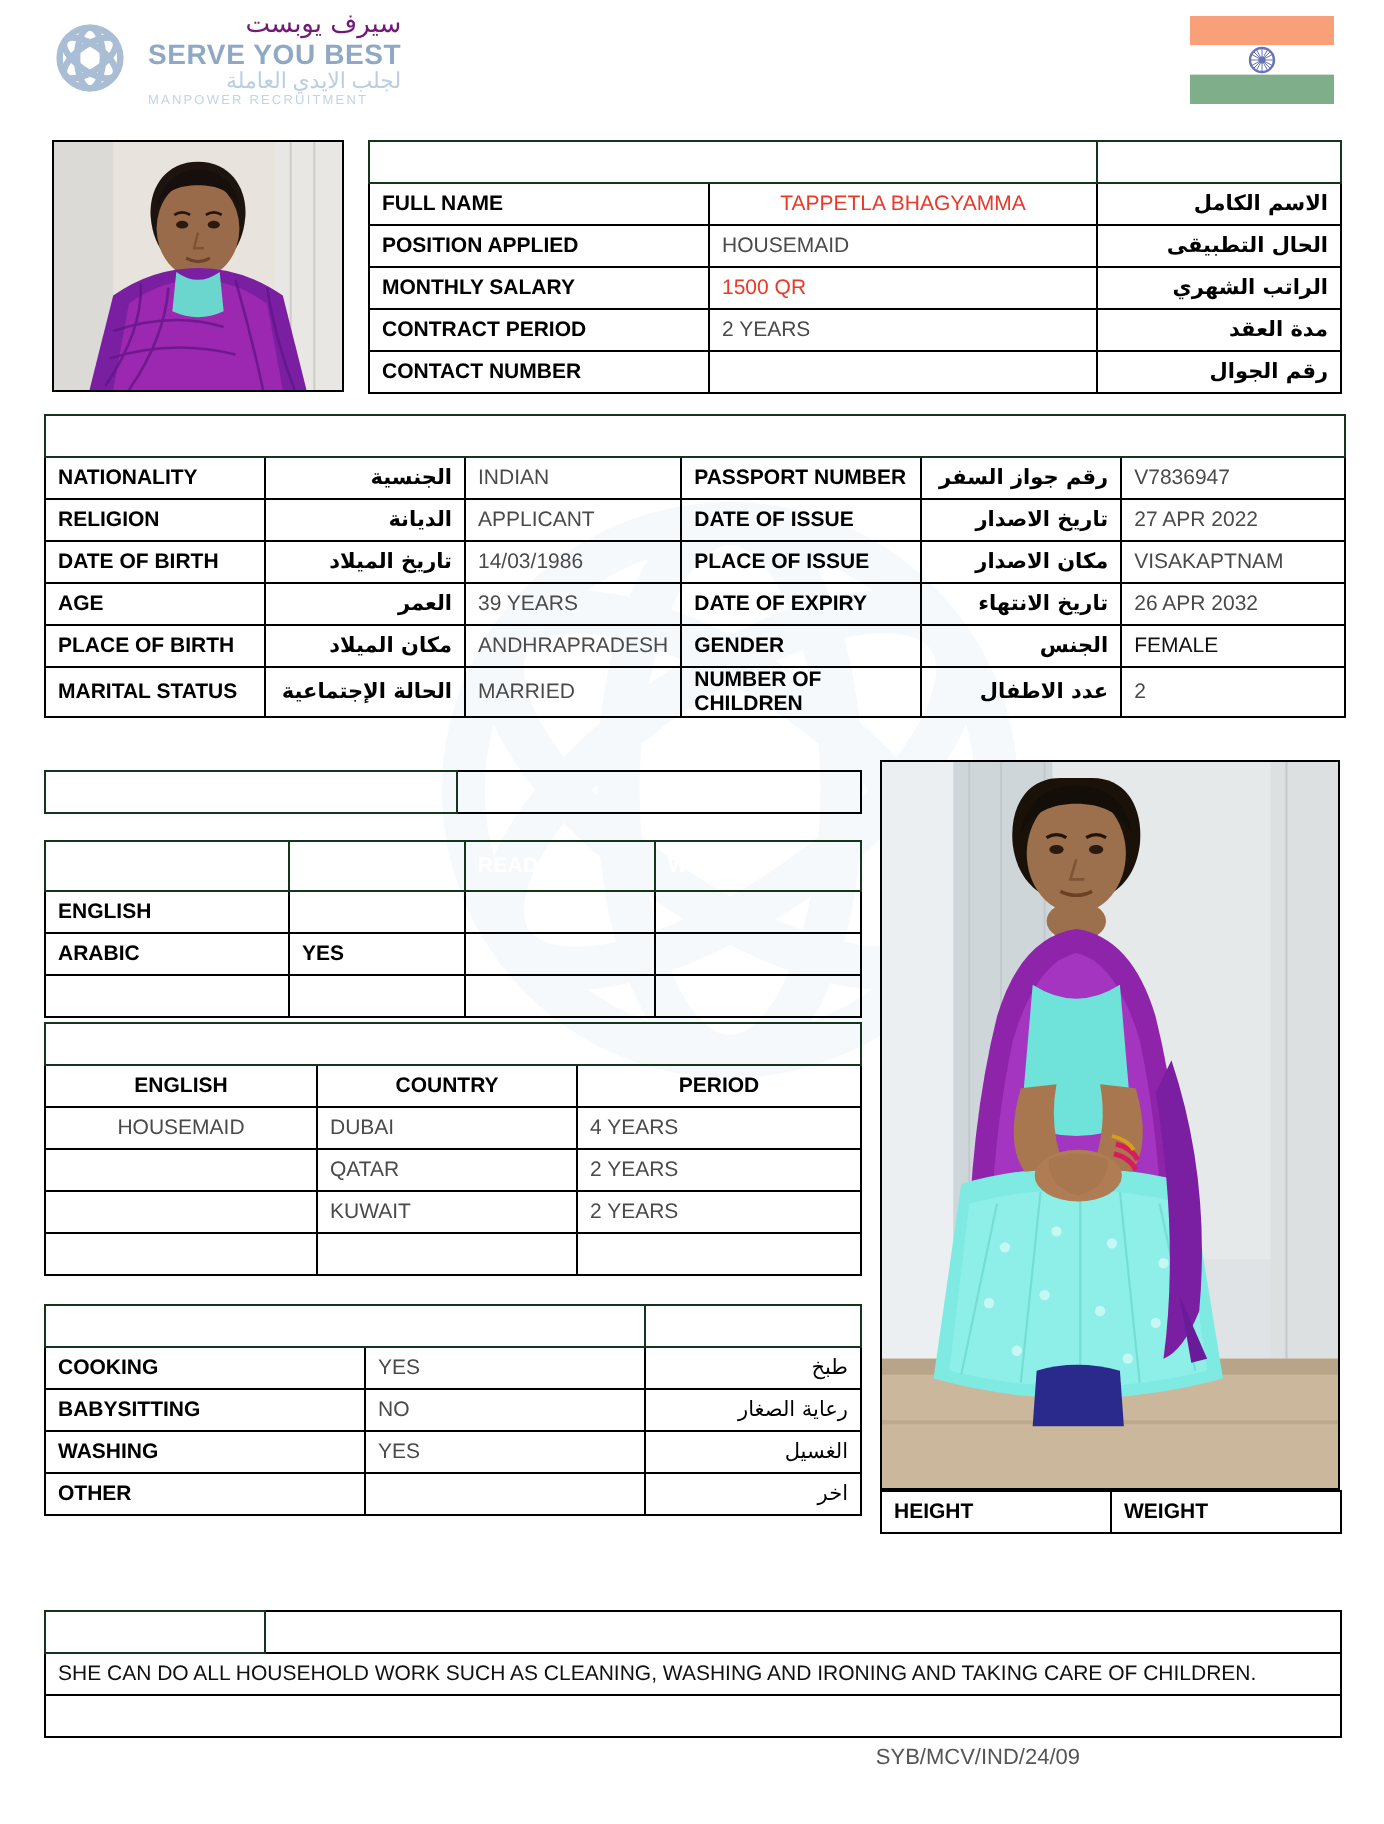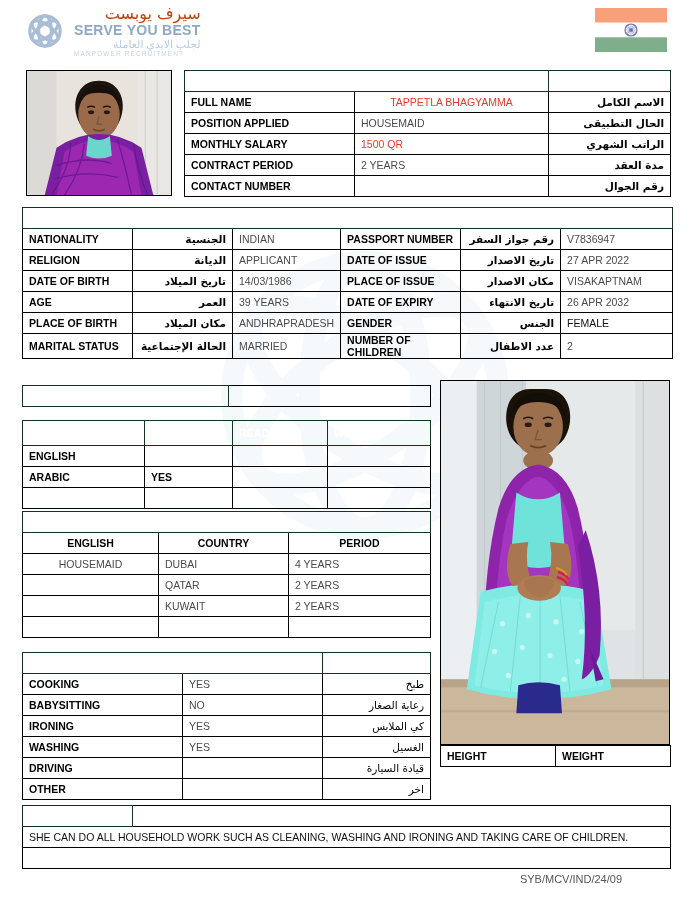--- a/index.html
+++ b/index.html
@@ -25,21 +25,21 @@
   }
 
   #page { position: relative; z-index: 2; width: 692px; height: 912px; }
 
   
   .header { position: absolute; left: 0; top: 0; width: 692px; height: 62px; }
   .logo-wrap { position: absolute; left: 22px; top: 4px; display: flex; align-items: center; gap: 6px; }
   .logo-mark { width: 46px; height: 46px; flex: 0 0 46px; }
   .logo-text { display: flex; flex-direction: column; line-height: 1; padding-top: 2px; }
   .logo-ar-top {
-    font-size: 16px; color: #c2410c; direction: rtl; 
+    font-size: 13px; color: #701a75; direction: rtl; 
     letter-spacing: 0.5px; font-family: "DejaVu Sans", sans-serif;
   }
   .logo-en-main {
     font-size: 14px; font-weight: bold; color: #8fa8c6;
     letter-spacing: 0.3px; margin-top: 1px;
   }
   .logo-ar-bot {
     font-size: 11px; color: #b9cde3; direction: rtl; text-align: right; margin-top: 2px;
     font-family: Liberation Serif, serif;
   }
@@ -69,21 +69,21 @@
   #emp-table { position: absolute; left: 184px; top: 70px; }
   #other-table { position: absolute; left: 22px; top: 207px; }
   #edu-table { position: absolute; left: 22px; top: 385px; }
   #lang-table { position: absolute; left: 22px; top: 420px; }
   #work-table { position: absolute; left: 22px; top: 511px; }
   #skills-table { position: absolute; left: 22px; top: 652px; }
   #remarks-table { position: absolute; left: 22px; top: 805px; }
   #photo-big { position: absolute; left: 440px; top: 380px; width: 230px; height: 365px;
                border: 1px solid #000; overflow: hidden; }
   #hw-table { position: absolute; left: 440px; top: 745px; }
-  #doc-ref { position: absolute; left: 0; top: 873px; width: 622px; text-align: right;
+  #doc-ref { position: absolute; left: 0; top: 873px; width: 540px; text-align: right;
              font-size: 11px; color: #555; font-family: "Liberation Sans", sans-serif; }
 
   .ref-underline { text-decoration: underline; }
 
   .remark-text { font-size: 10px; color: #111; }
 
   
   .photo-svg { display: block; width: 100%; height: 100%; }
 </style>
 </head>
@@ -375,33 +375,23 @@
         <td class="lbl">COOKING</td>
         <td class="val">YES</td>
         <td class="ar-v">طبخ</td>
       </tr>
       <tr>
         <td class="lbl">BABYSITTING</td>
         <td class="val">NO</td>
         <td class="ar-v">رعاية الصغار</td>
       </tr>
       <tr>
-        <td class="lbl">IRONING</td>
-        <td class="val">YES</td>
-        <td class="ar-v">كي الملابس</td>
-      </tr>
-      <tr>
         <td class="lbl">WASHING</td>
         <td class="val">YES</td>
         <td class="ar-v">الغسيل</td>
-      </tr>
-      <tr>
-        <td class="lbl">DRIVING</td>
-        <td class="val"></td>
-        <td class="ar-v">قيادة السيارة</td>
       </tr>
       <tr>
         <td class="lbl">OTHER</td>
         <td class="val"></td>
         <td class="ar-v">اخر</td>
       </tr>
     </tbody>
   </table>
 
   <div id="photo-big">

